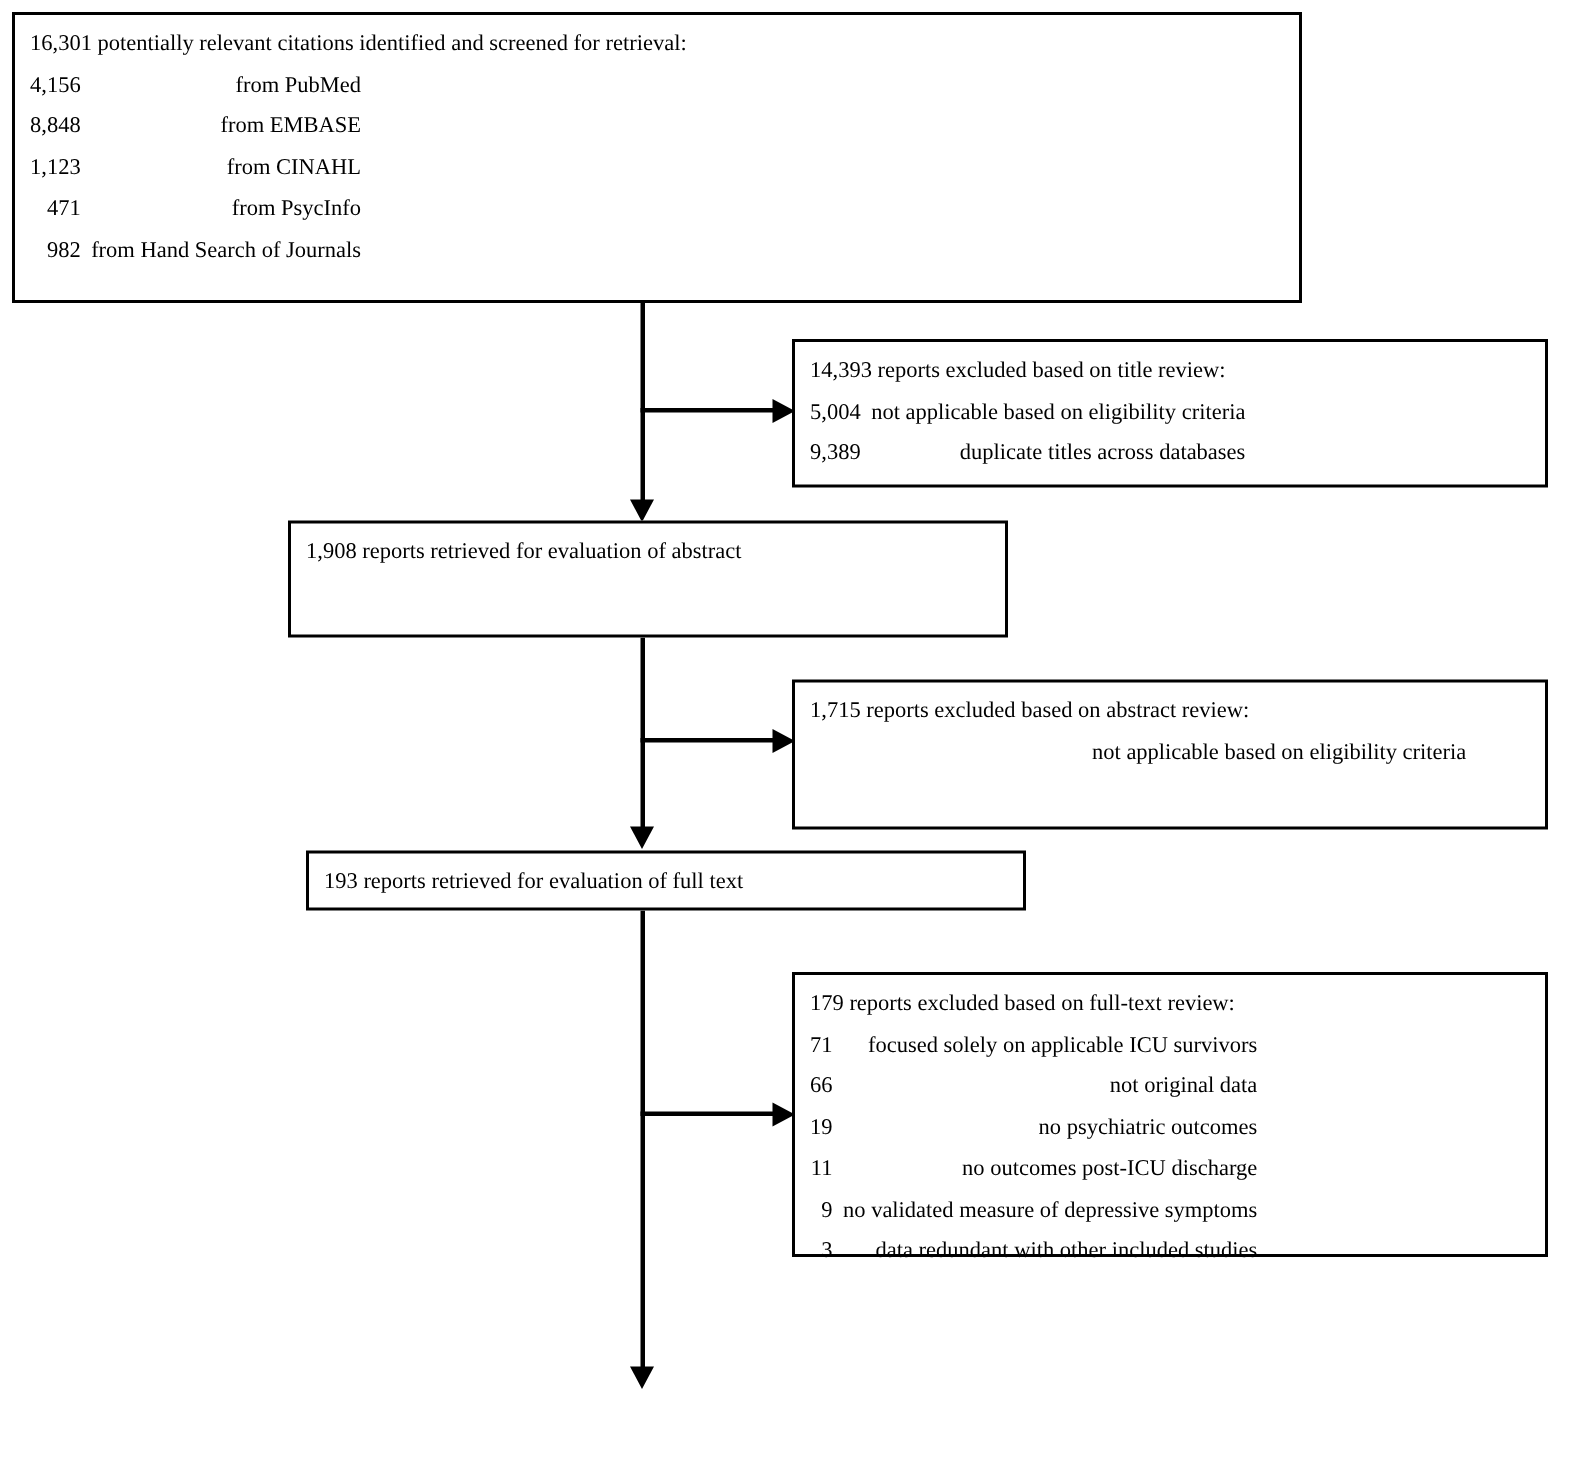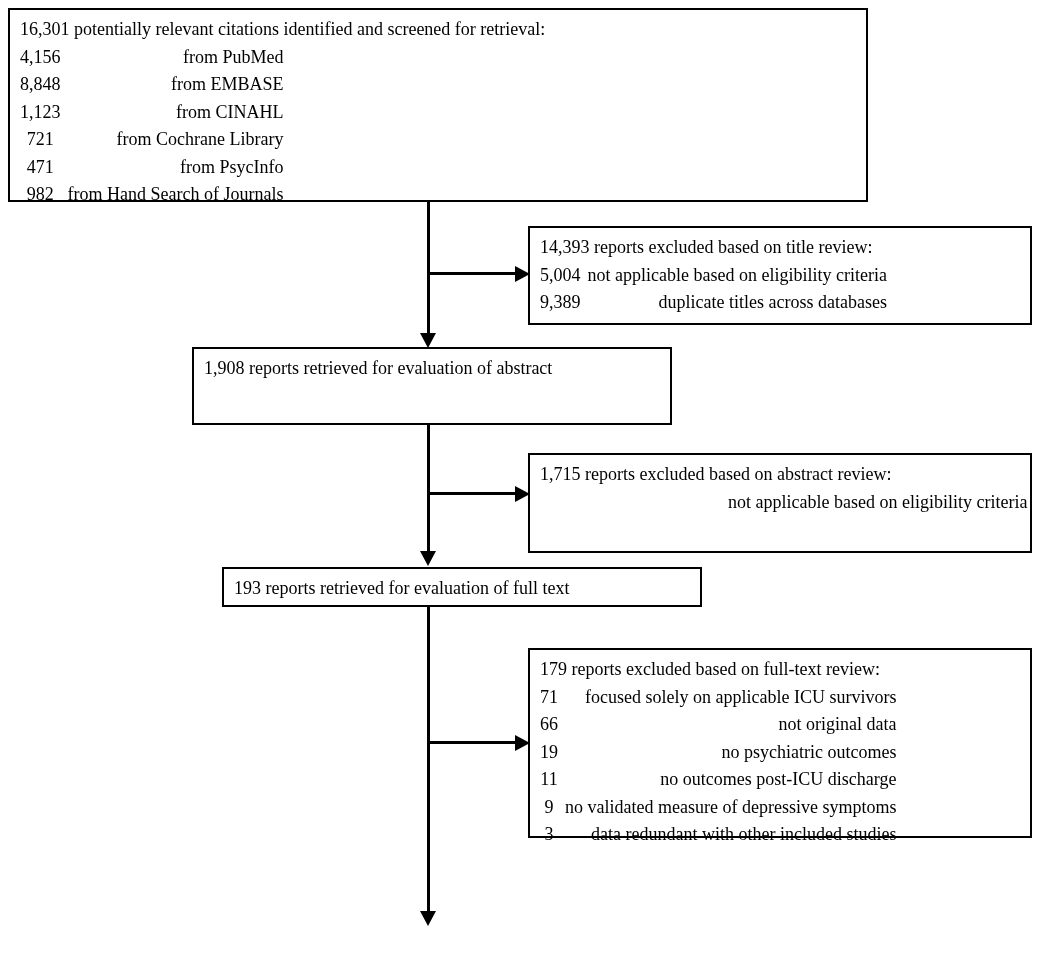--- a/index.html
+++ b/index.html
@@ -23,38 +23,38 @@
   
   .node {
     position: absolute;
     box-sizing: border-box;
     border: 2px solid #000000;
     background: #ffffff;
     padding: 6px 10px 4px 10px;
     z-index: 3;
   }
   .node-text {
-    font-size: 18px;
+    font-size: 15px;
     line-height: 27.5px;
     white-space: nowrap;
   }
   .line {
     display: block;
     white-space: pre;
   }
   .sub-list {
     display: table;
     border-collapse: collapse;
   }
   .sub-row {
     display: table-row;
   }
   .sub-num {
     display: table-cell;
-    text-align: center;
+    text-align: right;
     white-space: pre;
   }
   .sub-txt {
     display: table-cell;
     text-align: right;
     white-space: pre;
     padding-left: 7px;
   }
 
   
@@ -110,24 +110,20 @@
         </div>
         <div class="sub-row">
           <span class="sub-num">8,848</span>
           <span class="sub-txt">from EMBASE</span>
         </div>
         <div class="sub-row">
           <span class="sub-num">1,123</span>
           <span class="sub-txt">from CINAHL</span>
         </div>
         <div class="sub-row">
-          <span class="sub-num">721</span>
-          <span class="sub-txt">from Cochrane Library</span>
-        </div>
-        <div class="sub-row">
           <span class="sub-num">471</span>
           <span class="sub-txt">from PsycInfo</span>
         </div>
         <div class="sub-row">
           <span class="sub-num">982</span>
           <span class="sub-txt">from Hand Search of Journals</span>
         </div>
       </div>
     </div>
   </div>
@@ -166,21 +162,21 @@
   <div class="hline" style="left:427px; top:492px; width:94px;"></div>
   <div class="arrow-right" style="left:515px; top:486px;"></div>
 
   <div class="node" style="left:528px; top:453px; width:504px; height:100px;">
     <div class="node-text">
       <span class="line">1,715 reports excluded based on abstract review:</span>
       <span class="line indent-4">not applicable based on eligibility criteria</span>
     </div>
   </div>
 
-  <div class="node" style="left:222px; top:567px; width:480px; height:40px;">
+  <div class="node" style="left:204px; top:567px; width:480px; height:40px;">
     <div class="node-text">
       <span class="line">193 reports retrieved for evaluation of full text</span>
     </div>
   </div>
 
   <div class="vline" style="left:427px; top:607px; height:308px;"></div>
   <div class="arrow-down" style="left:420px; top:911px;"></div>
 
   <div class="hline" style="left:427px; top:741px; width:94px;"></div>
   <div class="arrow-right" style="left:515px; top:735px;"></div>

